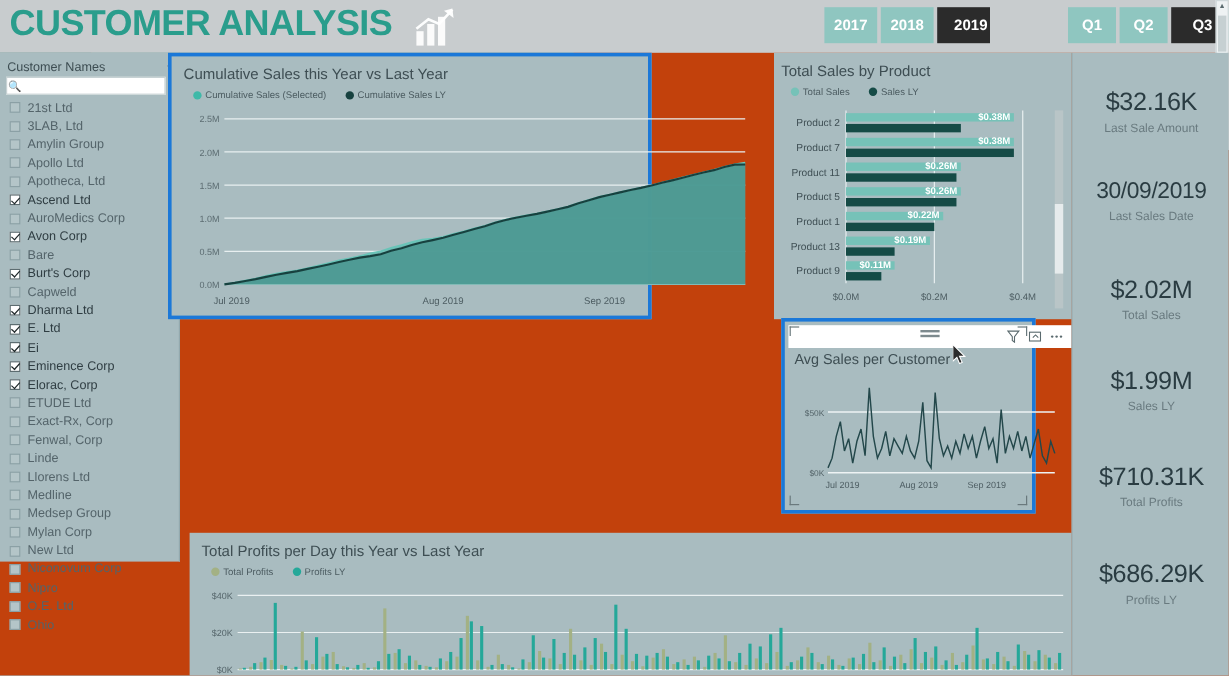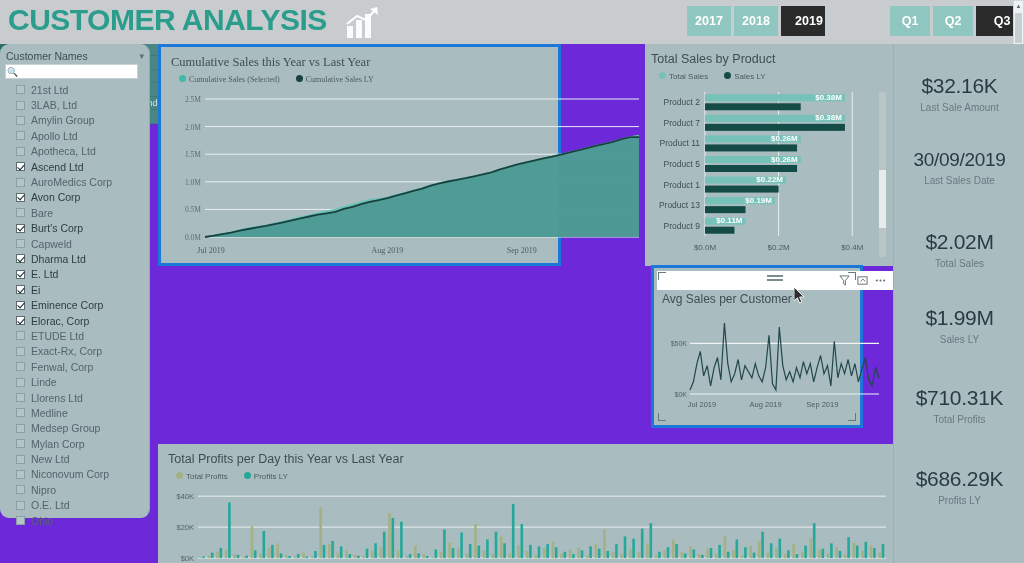--- a/index.html
+++ b/index.html
@@ -5,21 +5,21 @@
   * { box-sizing: border-box; margin: 0; padding: 0; }
   html, body {
     width: 1024px; height: 563px;
     font-family: "Liberation Sans", sans-serif;
     overflow: hidden;
     background: #a9bcc0;
   }
   #app {
     position: relative;
     width: 1024px; height: 563px;
-    background: #6d28d9;
+    background: #c2410c;
   }
 
   
   #header {
     position: absolute; left: 0; top: 0;
     width: 1024px; height: 44px;
     background: #c8ccce;
   }
   #app-title {
     position: absolute; left: 8px; top: 3px;
@@ -47,24 +47,23 @@
     border: none;
     font-family: "Liberation Sans", sans-serif;
   }
   .chip.year { width: 44px; }
   .chip.quarter { width: 40px; }
   .chip.selected { background: #2b2b2b; color: #ffffff; padding-left: 12px; }
 
   
   #slicer {
     position: absolute; left: 0; top: 44px;
-    width: 150px; height: 474px;
+    width: 150px; height: 424px;
     background: #a9bcc0;
     border-right: 1px solid #93a9ae;
-    border-radius: 9px;
   }
   #slicer-header {
     position: absolute; left: 0; top: 3px;
     width: 150px; height: 18px;
     display: flex; align-items: center;
     padding: 0 6px;
   }
   #slicer-title {
     font-size: 10.5px; color: #3d4d52;
   }
@@ -85,21 +84,20 @@
   #search-input {
     border: none; outline: none; background: transparent;
     font-size: 9px; width: 110px;
     font-family: "Liberation Sans", sans-serif;
     color: #333;
   }
   #slicer-list {
     position: absolute; left: 0; top: 38px;
     width: 150px; height: 481px;
     overflow: hidden;
-    margin-left: 8px;
   }
   .slicer-item {
     height: 15.4px;
     display: flex; align-items: center;
     padding-left: 8px;
     cursor: pointer;
   }
   .sbox {
     width: 9px; height: 9px;
     border: 1px solid #8ba0a5;
@@ -130,34 +128,34 @@
   .card {
     position: absolute;
     background: #a9bcc0;
   }
   .card.focused { border: 3px solid #1b78d8; }
   .card-title {
     font-size: 12.5px; color: #3e4e53;
   }
   .legend { display: flex; align-items: center; }
   .legend-item {
-    display: flex; 
+    display: flex; align-items: center;
     margin-right: 8px;
     padding-left: 8px;
   }
   .legend-dot {
     width: 7px; height: 7px; border-radius: 50%;
     margin-right: 3px;
   }
   .legend-text { font-size: 8px; color: #4c5c61; white-space: nowrap; }
   .axis-label { font-size: 7.5px; fill: #5d6d72; }
   .axis-label-x { font-size: 8px; fill: #4d5d62; }
 
   
-  #cum-card { left: 158px; top: 44px; width: 403px; height: 222px; font-family: Liberation Serif, serif; }
+  #cum-card { left: 140px; top: 44px; width: 403px; height: 222px; }
   #cum-title { position: absolute; left: 10px; top: 8px; }
   #cum-legend { position: absolute; left: 10px; top: 28px; }
   #cum-svg { position: absolute; left: 0px; top: 42px; }
 
   
   #prod-card { left: 645px; top: 44px; width: 248px; height: 222px; }
   #prod-title { position: absolute; left: 6px; top: 8px; }
   #prod-legend { position: absolute; left: 6px; top: 28px; }
   #prod-svg { position: absolute; left: 0px; top: 42px; }
   #prod-scroll {

